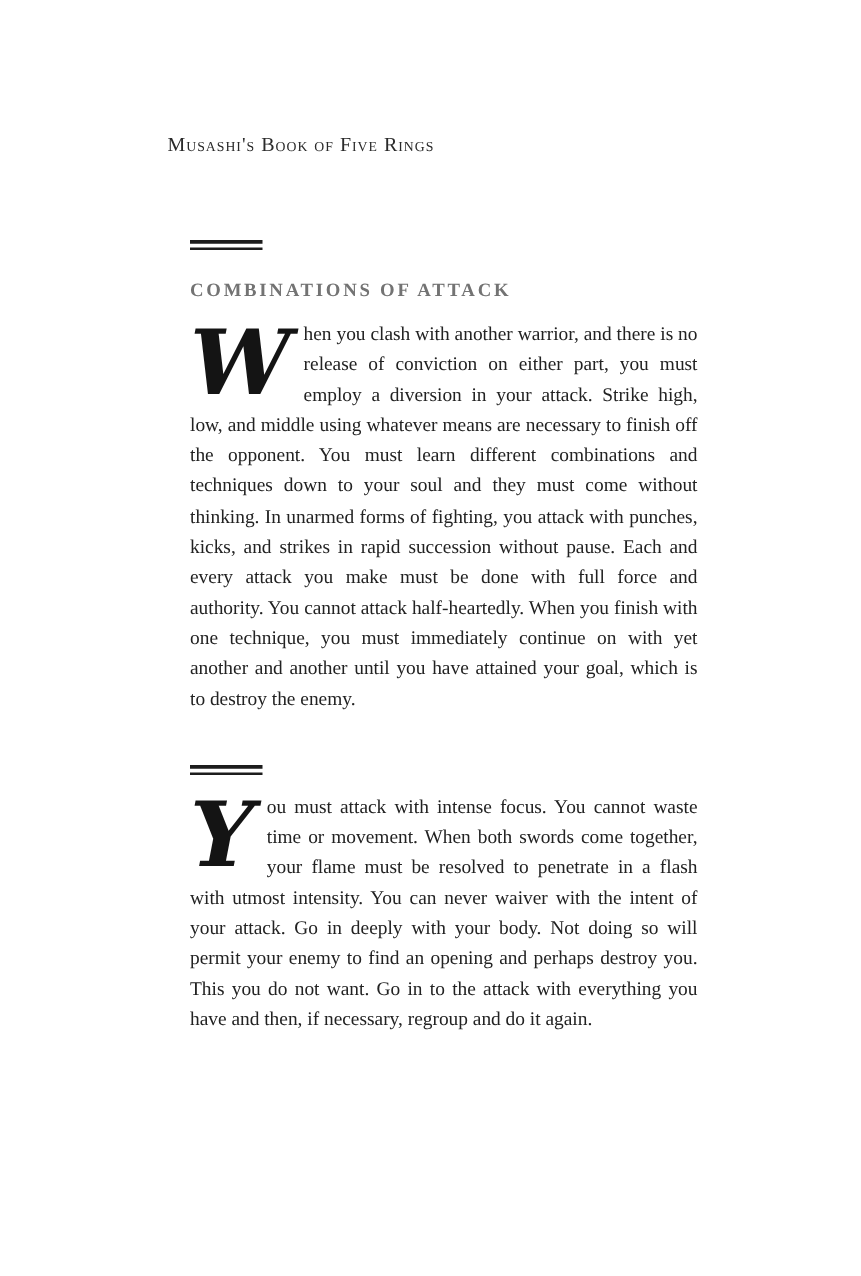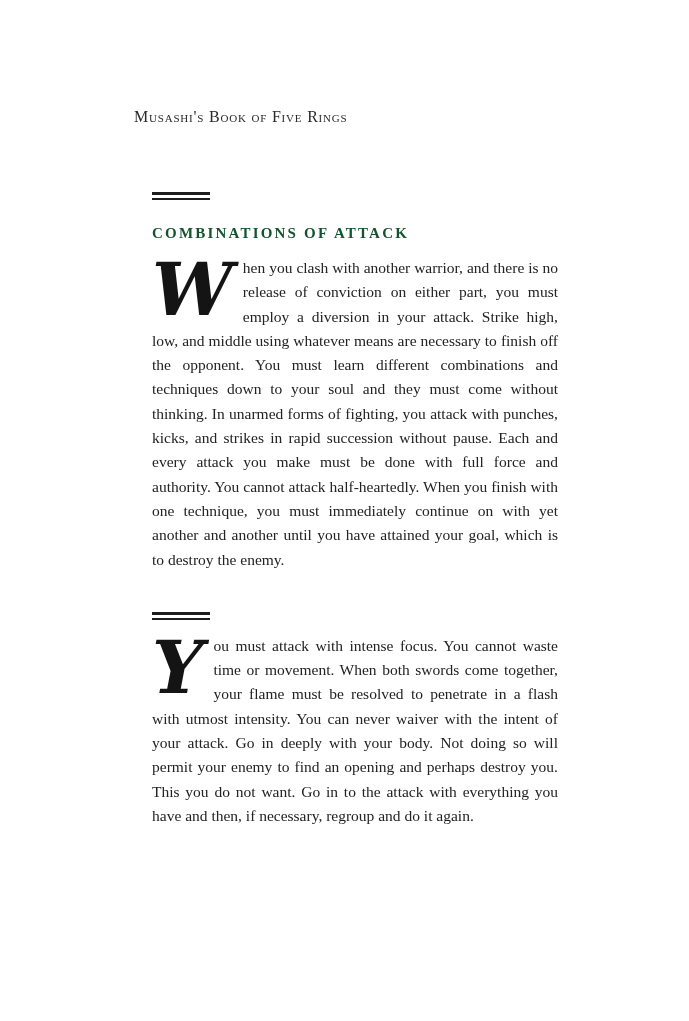--- a/index.html
+++ b/index.html
@@ -35,21 +35,21 @@
     width: 58px;
     height: 3px;
     border-top: 3px solid #1d1d1d;
     border-bottom: 2px solid #1d1d1d;
   }
   .section-heading {
     margin-top: 25px;
     font-size: 15px;
     font-weight: 700;
     letter-spacing: 2.2px;
-    color: #14532d;
+    color: #737373;
   }
   .section-body {
     margin-top: 14px;
     font-size: 15.5px;
     line-height: 24.3px;
     text-align: justify;
     color: #222222;
   }
   .dropcap {
     float: left;

